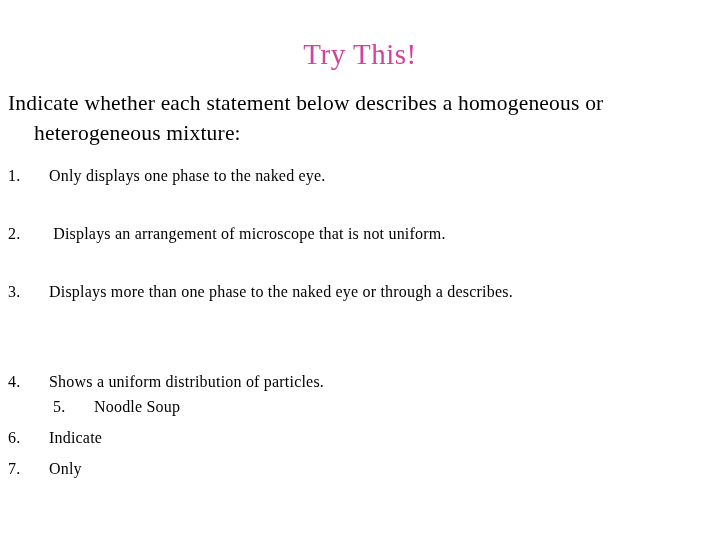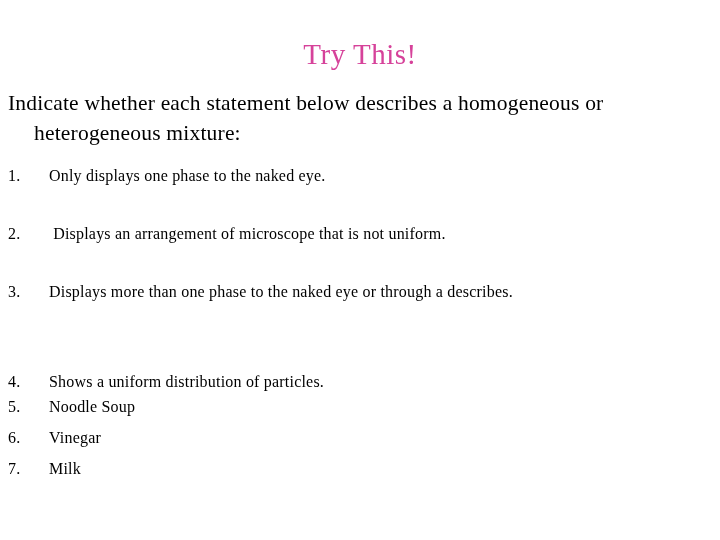--- a/index.html
+++ b/index.html
@@ -68,23 +68,23 @@
 </div>
 
 <div class="item" style="top:282px;">
   <span class="num">3.</span><span>Displays more than one phase to the naked eye or through a describes.</span>
 </div>
 
 <div class="item" style="top:339px;margin-top:33px;">
   <span class="num">4.</span><span>Shows a uniform distribution of particles.</span>
 </div>
 
-<div class="item" style="top:397px;">
+<div class="item" style="top:397px;margin-left:45px;">
   <span class="num">5.</span><span>Noodle Soup</span>
 </div>
 
 <div class="item" style="top:428px;">
-  <span class="num">6.</span><span>Vinegar</span>
+  <span class="num">6.</span><span>Indicate</span>
 </div>
 
 <div class="item" style="top:459px;">
-  <span class="num">7.</span><span>Milk</span>
+  <span class="num">7.</span><span>Only</span>
 </div>
 
 </body></html>

